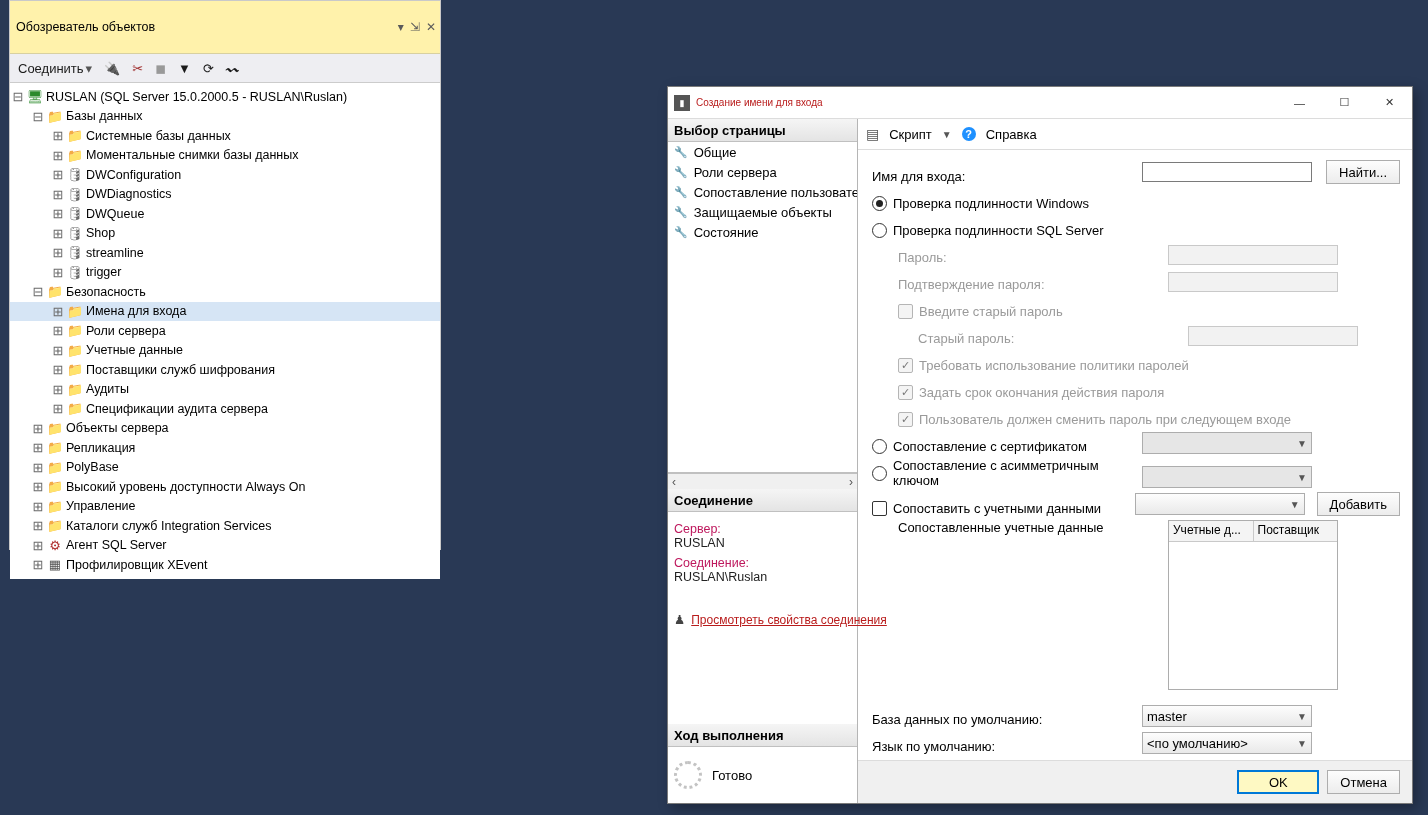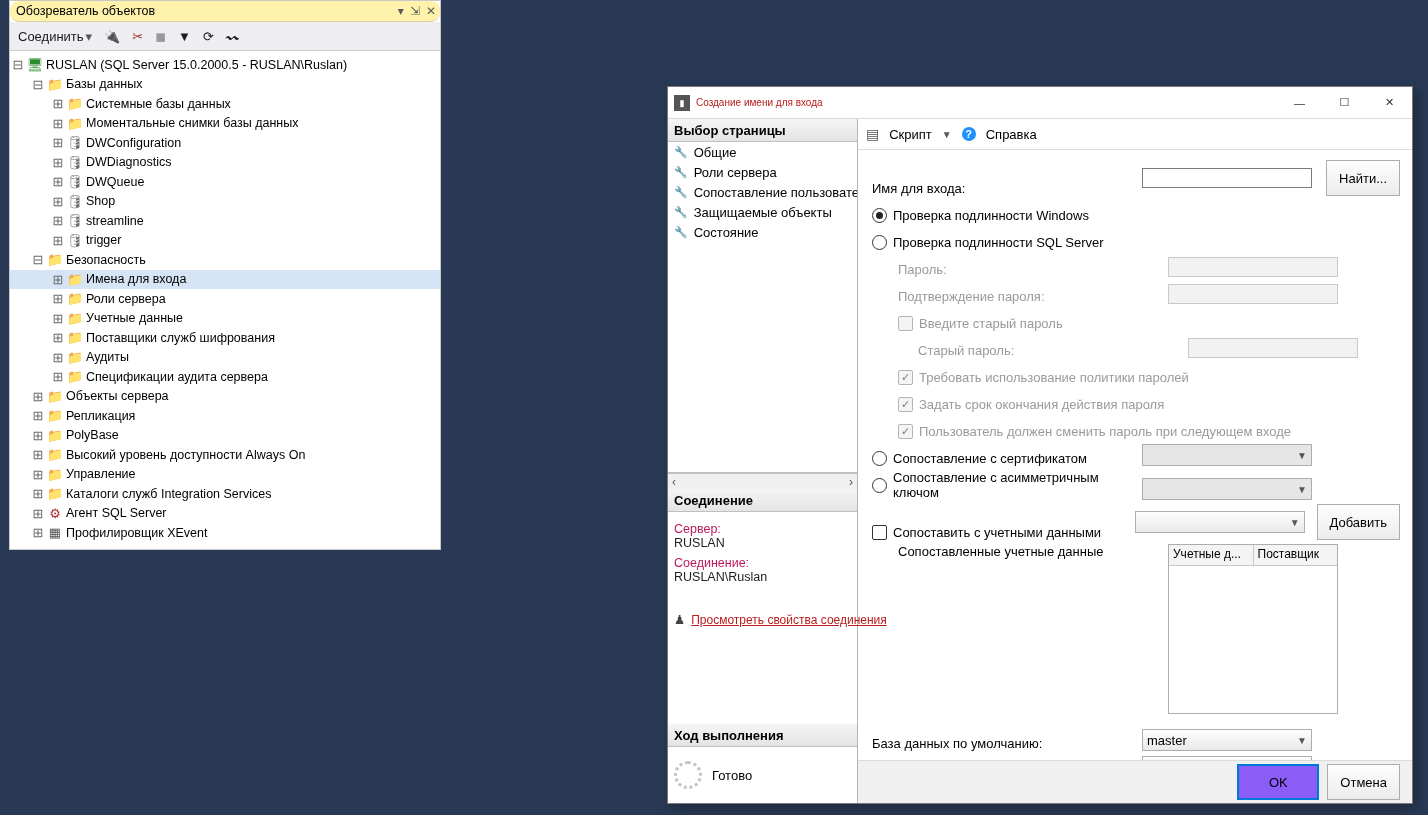--- a/index.html
+++ b/index.html
@@ -23,23 +23,22 @@
     background: #fff;
     border: 1px solid #c9c9c9;
     box-sizing: border-box;
   }
   .oe-title {
     background: #fff2ab;
     height: 20px;
     border-bottom: 1px solid #d8d0a0;
     display: flex;
     align-items: center;
-    padding: 0 4px;
+    padding: 16px 4px;
     font-size: 12.5px;
-    border-radius: 9px;
   }
   .oe-title-text { flex: 1; padding-left: 2px;}
   .oe-title-icons { display:flex; gap:6px;}
   .oe-title-icons span { color:#5a5a5a; font-size:12px; cursor:pointer;}
   .oe-toolbar {
     height: 28px;
     background: #eeeef2;
     border-bottom: 1px solid #ccc;
     display:flex;
     align-items:center;
@@ -194,26 +193,26 @@
     font-size:13px;
   }
   .frow{ display:flex; align-items:flex-end; margin-bottom:4px; min-height:23px;}
   .label-col{ width:270px; display:flex; align-items:center;}
   .input-col{ flex:1; display:flex; align-items:center; gap:6px;}
   .txt{
     width:170px; height:20px; border:1px solid #7a7a7a; background:#fff; box-sizing:border-box;
   }
   .txt.disabled{ background:#f2f2f2; border-color:#c9c9c9;}
   .btn{
-    height:36px; padding:0 12px;
+    height:24px; padding:0 12px;
     background:linear-gradient(#fdfdfd,#ececec);
     border:1px solid #adadad; font-size:13px;
     min-width:68px;
   }
-  .btn.primary{ border:2px solid #0078d7; background:#8b5cf6; min-width:82px;text-align:center;}
+  .btn.primary{ border:2px solid #0078d7; background:#fef9c3; min-width:82px;text-align:center;}
   .radio, .chk{
     width:13px;height:13px;border:1px solid #333;border-radius:50%;
     display:inline-flex;align-items:center;justify-content:center;margin-right:6px; background:#fff;
     flex:0 0 auto;
   }
   .radio.checked::after{content:"";width:7px;height:7px;border-radius:50%;background:#222;}
   .chk{ border-radius:2px;}
   .chk.checked::after{content:"✓"; font-size:11px; color:#777; line-height:1;}
   .chk.disabled, .radio.disabled{ border-color:#b5b5b5;}
   .chk.disabled{ background:#f4f4f4;}

